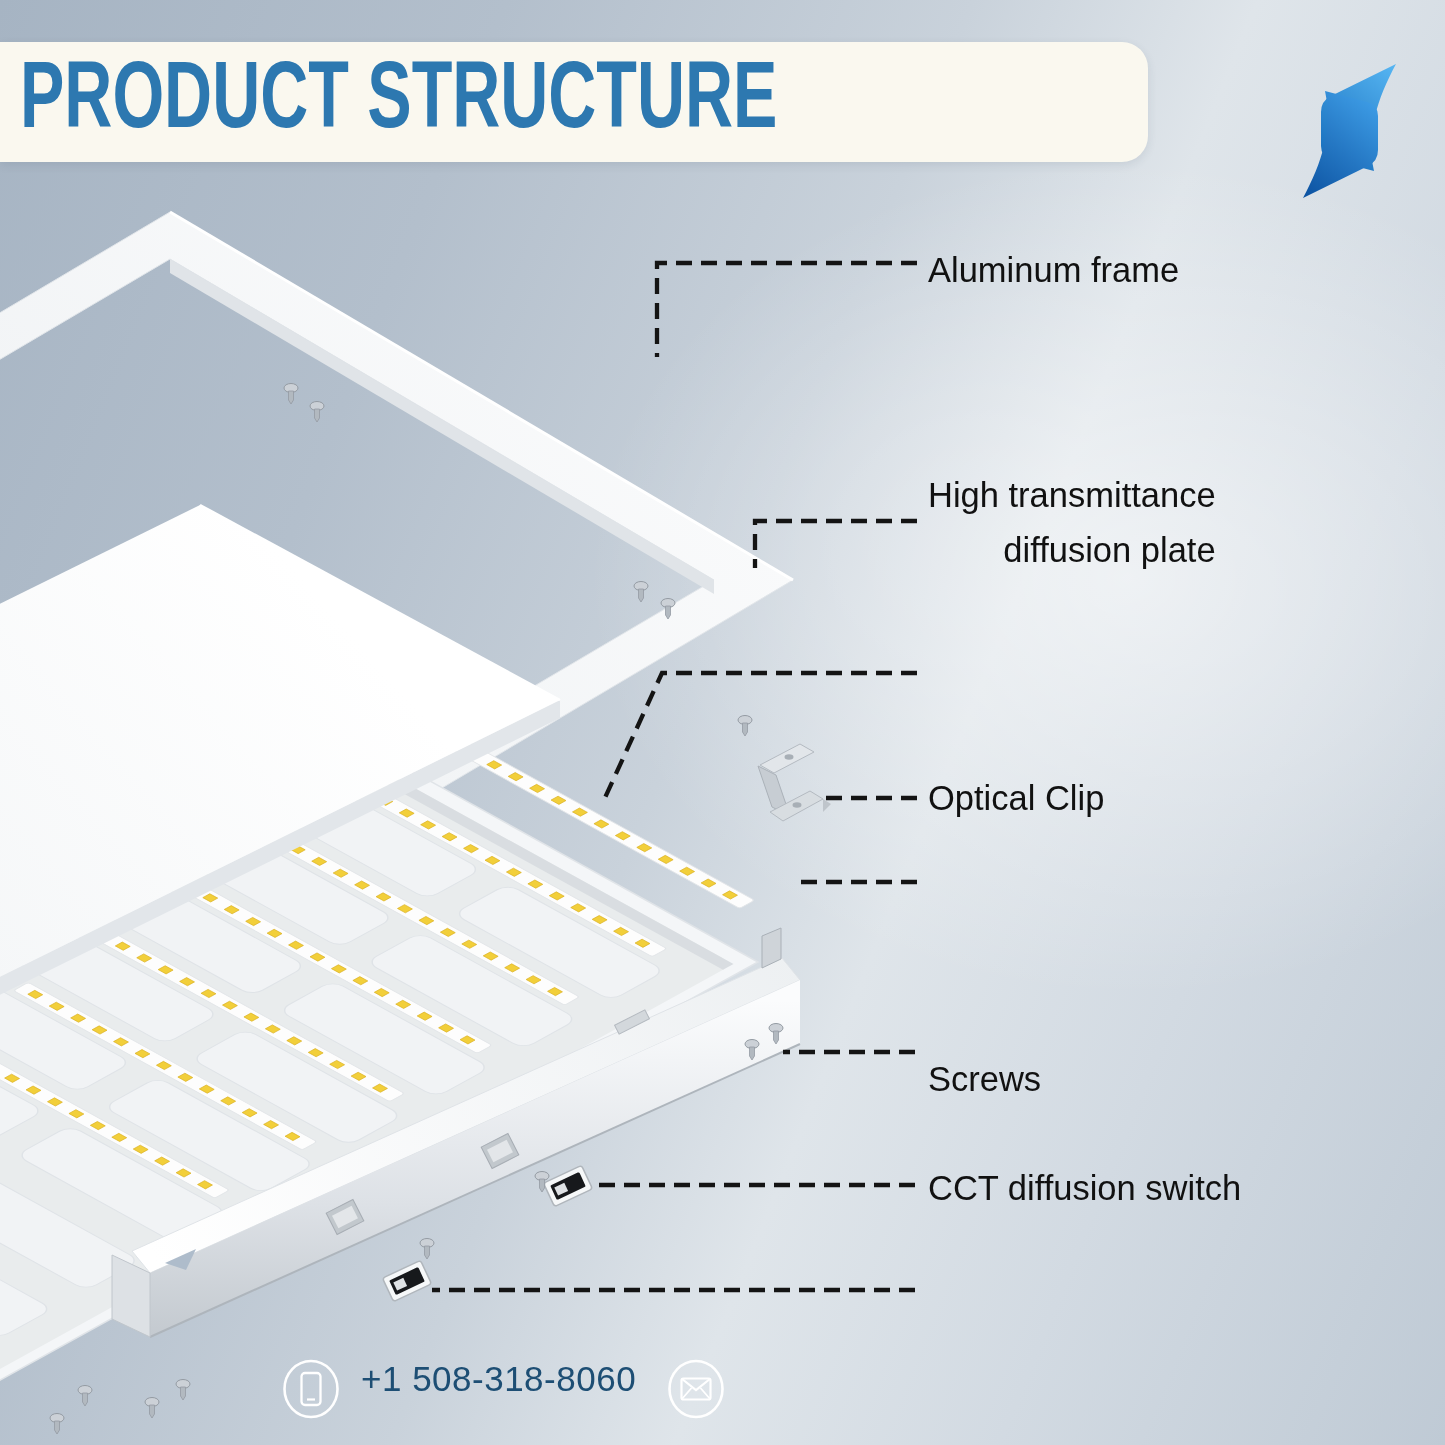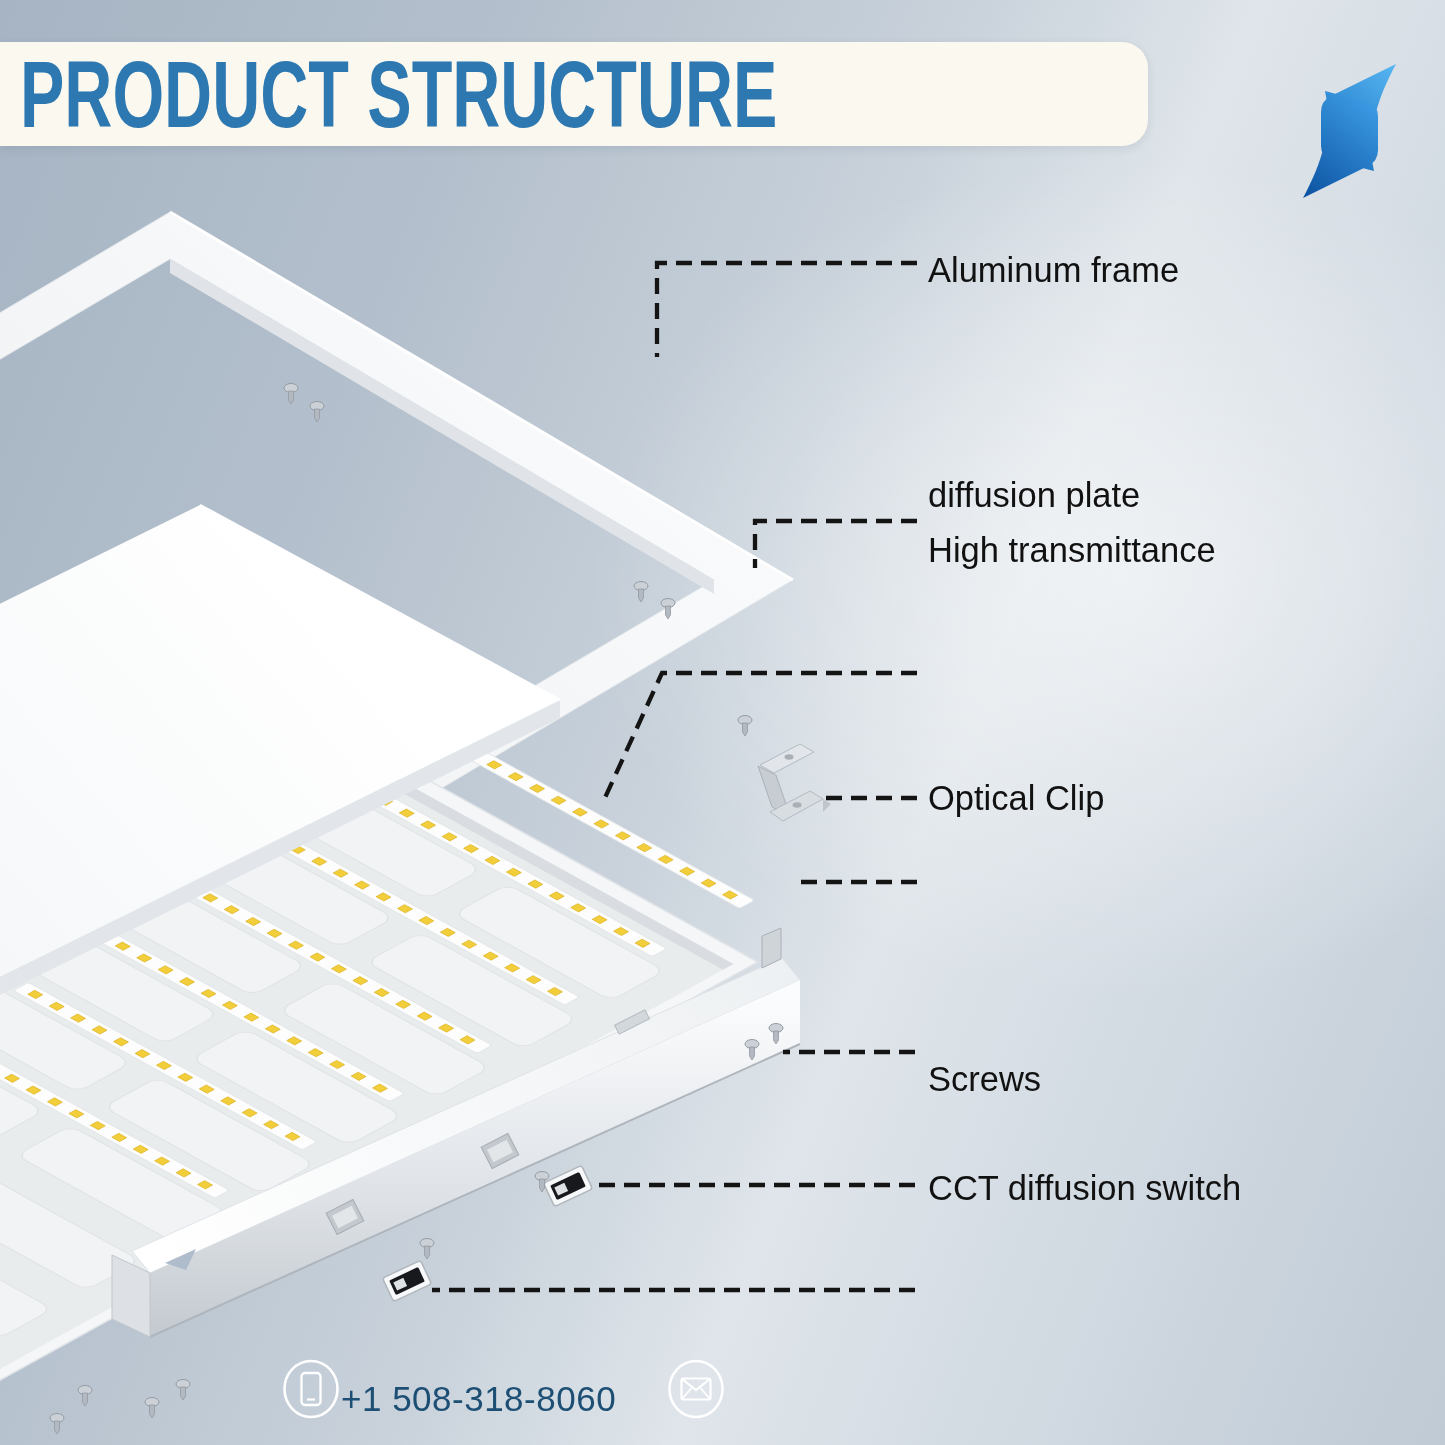--- a/index.html
+++ b/index.html
@@ -8,39 +8,39 @@
     font-family:"Liberation Sans", sans-serif;
     background:
       radial-gradient(ellipse 900px 700px at 78% 40%, rgba(255,255,255,0.55), rgba(255,255,255,0) 60%),
       linear-gradient(112deg, #a6b4c3 0%, #b3bfcc 25%, #c9d2db 48%, #dfe5ea 62%, #d2dae2 78%, #bfcad5 100%);
   }
   .scene{position:absolute; left:0; top:0;}
   
   .title-box{
     position:absolute; left:0; top:42px; height:104px;
     background:#faf8ef; border-radius:0 26px 26px 0;
-    display:flex; align-items:center; padding:0 46px 0 20px;
+    display:flex; align-items:center; padding:0 46px 16px 20px;
     box-shadow:0 3px 10px rgba(40,60,80,0.10);
   }
   .title-text{
     font-size:95px; font-weight:bold; color:#2d78b0; letter-spacing:0px;
     transform:scaleX(0.70); transform-origin:left center; white-space:nowrap; line-height:1;
   }
   
-  .anno{position:absolute; left:928px; color:#111; font-size:34.5px; line-height:55px; white-space:nowrap;}
+  .anno{position:absolute; left:928px; color:#111; font-size:34.5px; line-height:55px; white-space:nowrap;text-align:right;}
   .anno span{display:block;}
   .anno span:empty{display:none;}
   
   .leader{fill:none; stroke:#141414; stroke-width:4.3; stroke-dasharray:16 9;}
   
   .panel{fill:#f1f3f5; stroke:#dfe3e7; stroke-width:1.2;}
   .strip{fill:#fdfdfd; stroke:#e2e5e8; stroke-width:1;}
   .led{fill:#f2cf3a; stroke:#d9ae1c; stroke-width:0.6;}
   
-  .footer-item{position:absolute; display:flex; align-items:flex-end; }
+  .footer-item{position:absolute; display:flex; align-items:flex-start; gap:20px;}
   .footer-text{color:#1d4e74; font-size:35px; letter-spacing:0.5px; white-space:nowrap;}
 </style>
 </head>
 <body>
 
 <div class="canvas">
 
   <svg class="scene" width="1445" height="1445" viewBox="0 0 1445 1445">
     <defs>
       <linearGradient id="gradFrame" gradientUnits="userSpaceOnUse" x1="450" y1="250" x2="-250" y2="1000">
@@ -298,22 +298,22 @@
 
   <div class="title-box">
     <div class="title-text">PRODUCT STRUCTURE</div>
   </div>
 
   <div class="anno" style="top:243px">
     <span>Aluminum frame</span>
 
   </div>
   <div class="anno" style="top:468px">
+    <span>High transmittance</span>
     <span>diffusion plate</span>
-    <span>High transmittance</span>
   </div>
   <div class="anno" style="top:771px">
     <span>Optical Clip</span>
 
   </div>
   <div class="anno" style="top:1052px">
     <span>Screws</span>
 
   </div>
   <div class="anno" style="top:1161px">

